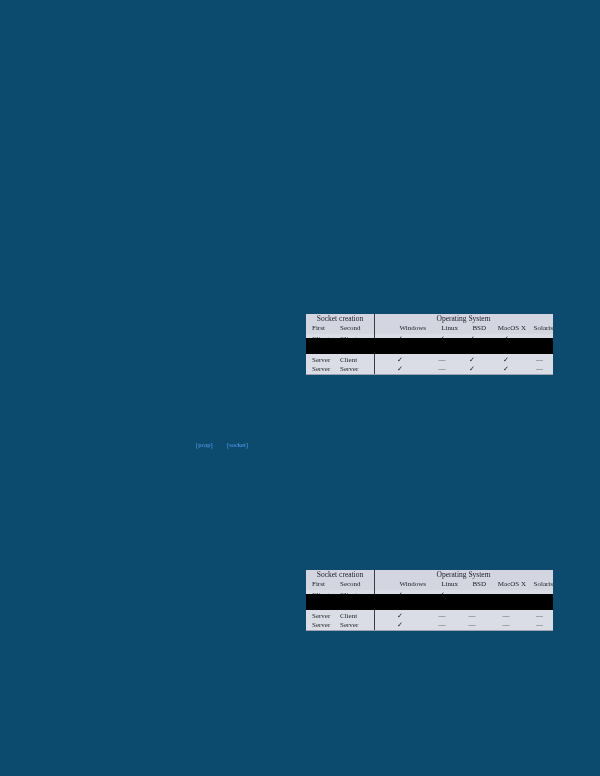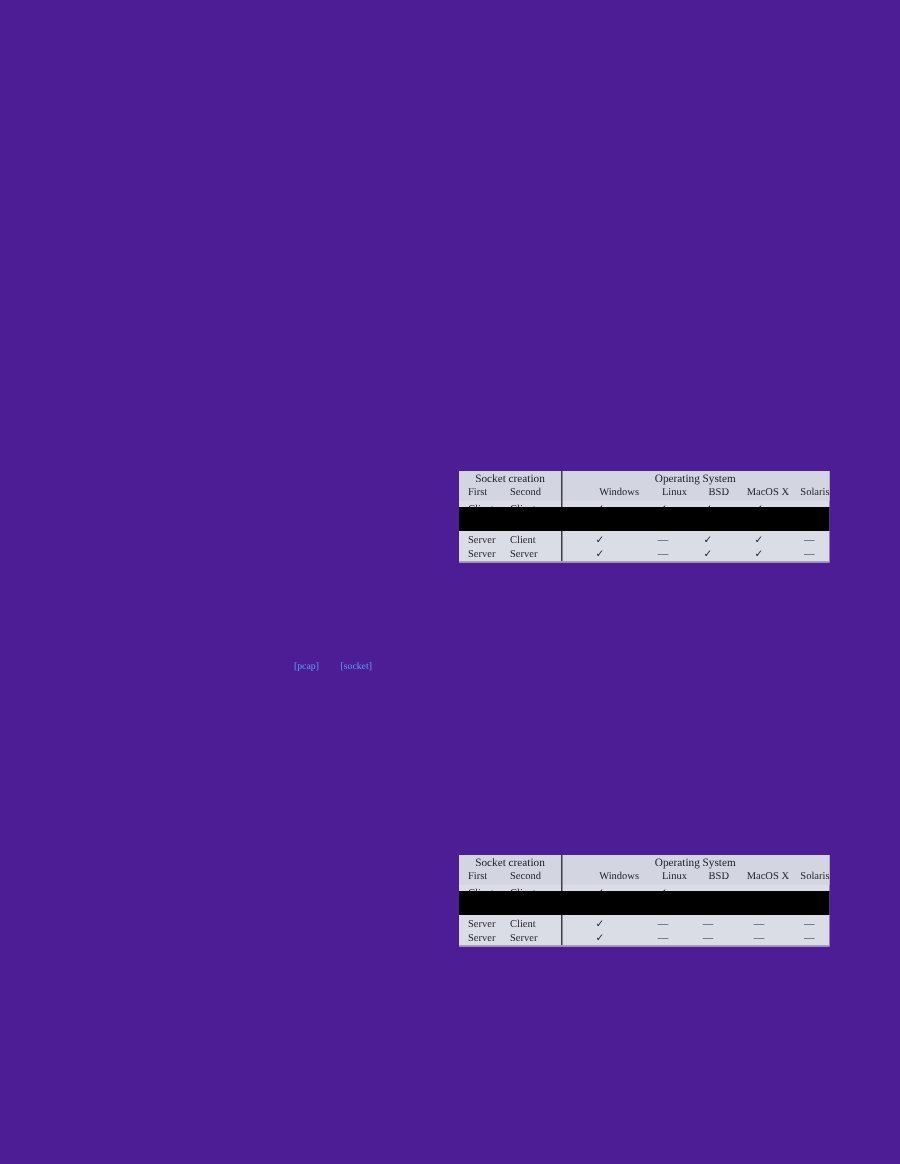--- a/index.html
+++ b/index.html
@@ -4,21 +4,21 @@
 <style>
   html, body {
     margin: 0;
     padding: 0;
     background: #000;
   }
   .page {
     position: relative;
     width: 600px;
     height: 776px;
-    background: #4c1d95;
+    background: #0c4a6e;
     overflow: hidden;
     font-family: "Liberation Serif", "DejaVu Serif", serif;
   }
 
   
   .inline-link {
     position: absolute;
     font-size: 6.5px;
     line-height: 7px;
     letter-spacing: 0px;

